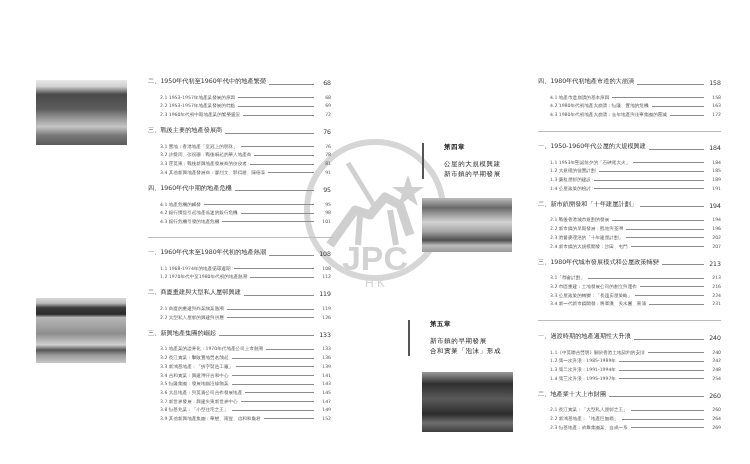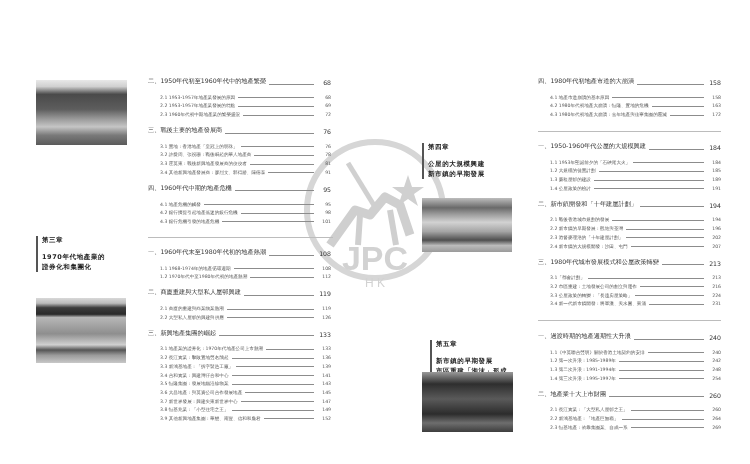--- a/index.html
+++ b/index.html
@@ -11,24 +11,24 @@
   .spread { position: absolute; left: 0; top: 0; width: 750px; height: 464px; }
 
   
   .watermark { position: absolute; left: 300px; top: 135px; width: 150px; height: 160px; pointer-events: none; }
 
   
   .photo { position: absolute; overflow: hidden; background: #777; }
 
   
   .chapter {
-    position: absolute; border-left: 2px solid #555; padding-left: 4px;
+    position: absolute; border-left: 2px solid #555; padding-left: 20px;
   }
   .chapter .num { font-size: 6.5px; font-weight: bold; color: #222; margin-bottom: 7px; letter-spacing: .5px; }
-  .chapter .title { font-size: 6.5px; font-weight: bold; color: #222; line-height: 10px; letter-spacing: .6px; }
+  .chapter .title { font-size: 6.5px; font-weight: normal; color: #222; line-height: 10px; letter-spacing: .6px; }
 
   
   .toc { position: absolute; }
   .sec {
     display: flex; align-items: flex-end; font-size: 6.2px; color: #333; height: 10px;
     margin-top: 8px; margin-bottom: 5px;
   }
   .sec:first-child { margin-top: 0; }
   .sub {
     display: flex; align-items: flex-end; font-size: 4.6px; color: #555; height: 8.7px;
@@ -49,25 +49,20 @@
     <polygon points="108,40 112,52 124,52 114,59 118,71 108,64 98,71 102,59 92,52 104,52" fill="#d0d0d0"></polygon>
     <line x1="48" y1="28" x2="75" y2="72" stroke="#d0d0d0" stroke-width="5"></line>
     <path d="M30 110 L55 75 L70 80 L85 62 L100 70 L110 100" fill="none" stroke="#cfcfcf" stroke-width="9" stroke-linejoin="round"></path>
     <path d="M60 80 L58 110 M90 75 L96 110" stroke="#cfcfcf" stroke-width="6"></path>
     <text x="75" y="135" text-anchor="middle" font-family="Liberation Sans, sans-serif" font-size="34" font-weight="bold" fill="#d2d2d2">JPC</text>
     <text x="75" y="152" text-anchor="middle" font-family="Liberation Sans, sans-serif" font-size="12" fill="#d2d2d2">H K</text>
   </svg>
 
   <div class="photo" style="left:36px; top:80px; width:91px; height:65px; background: linear-gradient(180deg,#e8e8e8 0%,#d0d0d0 10%,#4a4a4a 22%,#5d5d5d 45%,#9a9a9a 60%,#c5c5c5 72%,#7a7a7a 85%,#5a5a5a 100%);"></div>
 
-  <div class="chapter" style="left:36px; top:236px;">
-    <div class="num">第三章</div>
-    <div class="title">1970年代地產業的</div>
-    <div class="title">證券化和集團化</div>
-  </div>
 
   <div class="photo" style="left:36px; top:298px; width:90px; height:65px; background: linear-gradient(180deg,#d8d8d8 0%,#bcbcbc 8%,#3c3c3c 15%,#2a2a2a 25%,#b7b7b7 30%,#8e8e8e 55%,#d0d0d0 72%,#555 80%,#9a9a9a 88%,#c8c8c8 100%);"></div>
 
   <div class="toc" style="left:148px; top:76px; width:183px;">
     <div class="sec">
         <span class="label">二、1950年代初至1960年代中的地產繁榮</span>
         <span class="leader"></span>
         <span class="page">68</span>
       </div>
     <div class="sub">
@@ -222,24 +217,24 @@
   </div>
 
   <div class="chapter" style="left:422px; top:143px;">
     <div class="num">第四章</div>
     <div class="title">公屋的大規模興建</div>
     <div class="title">新市鎮的早期發展</div>
   </div>
 
   <div class="photo" style="left:422px; top:198px; width:90px; height:54px; background: linear-gradient(180deg,#bdbdbd 0%,#6a6a6a 18%,#9b9b9b 30%,#d2d2d2 45%,#a5a5a5 62%,#4f4f4f 78%,#bbbbbb 88%,#9a9a9a 100%);"></div>
 
-  <div class="chapter" style="left:430px; top:320px;margin-top:20px;">
+  <div class="chapter" style="left:408px; top:320px;">
     <div class="num">第五章</div>
     <div class="title">新市鎮的早期發展</div>
-    <div class="title">市區重建「泡沫」形成</div>
+    <div class="title">合和實業「泡沫」形成</div>
   </div>
 
   <div class="photo" style="left:422px; top:372px; width:91px; height:60px; background: linear-gradient(180deg,#9a9a9a 0%,#2e2e2e 20%,#5a5a5a 45%,#2c2c2c 70%,#6e6e6e 85%,#3d3d3d 100%);"></div>
 
   <div class="toc" style="left:538px; top:76px; width:183px;">
     <div class="sec">
         <span class="label">四、1980年代初地產市道的大崩潰</span>
         <span class="leader"></span>
         <span class="page">158</span>
       </div>

